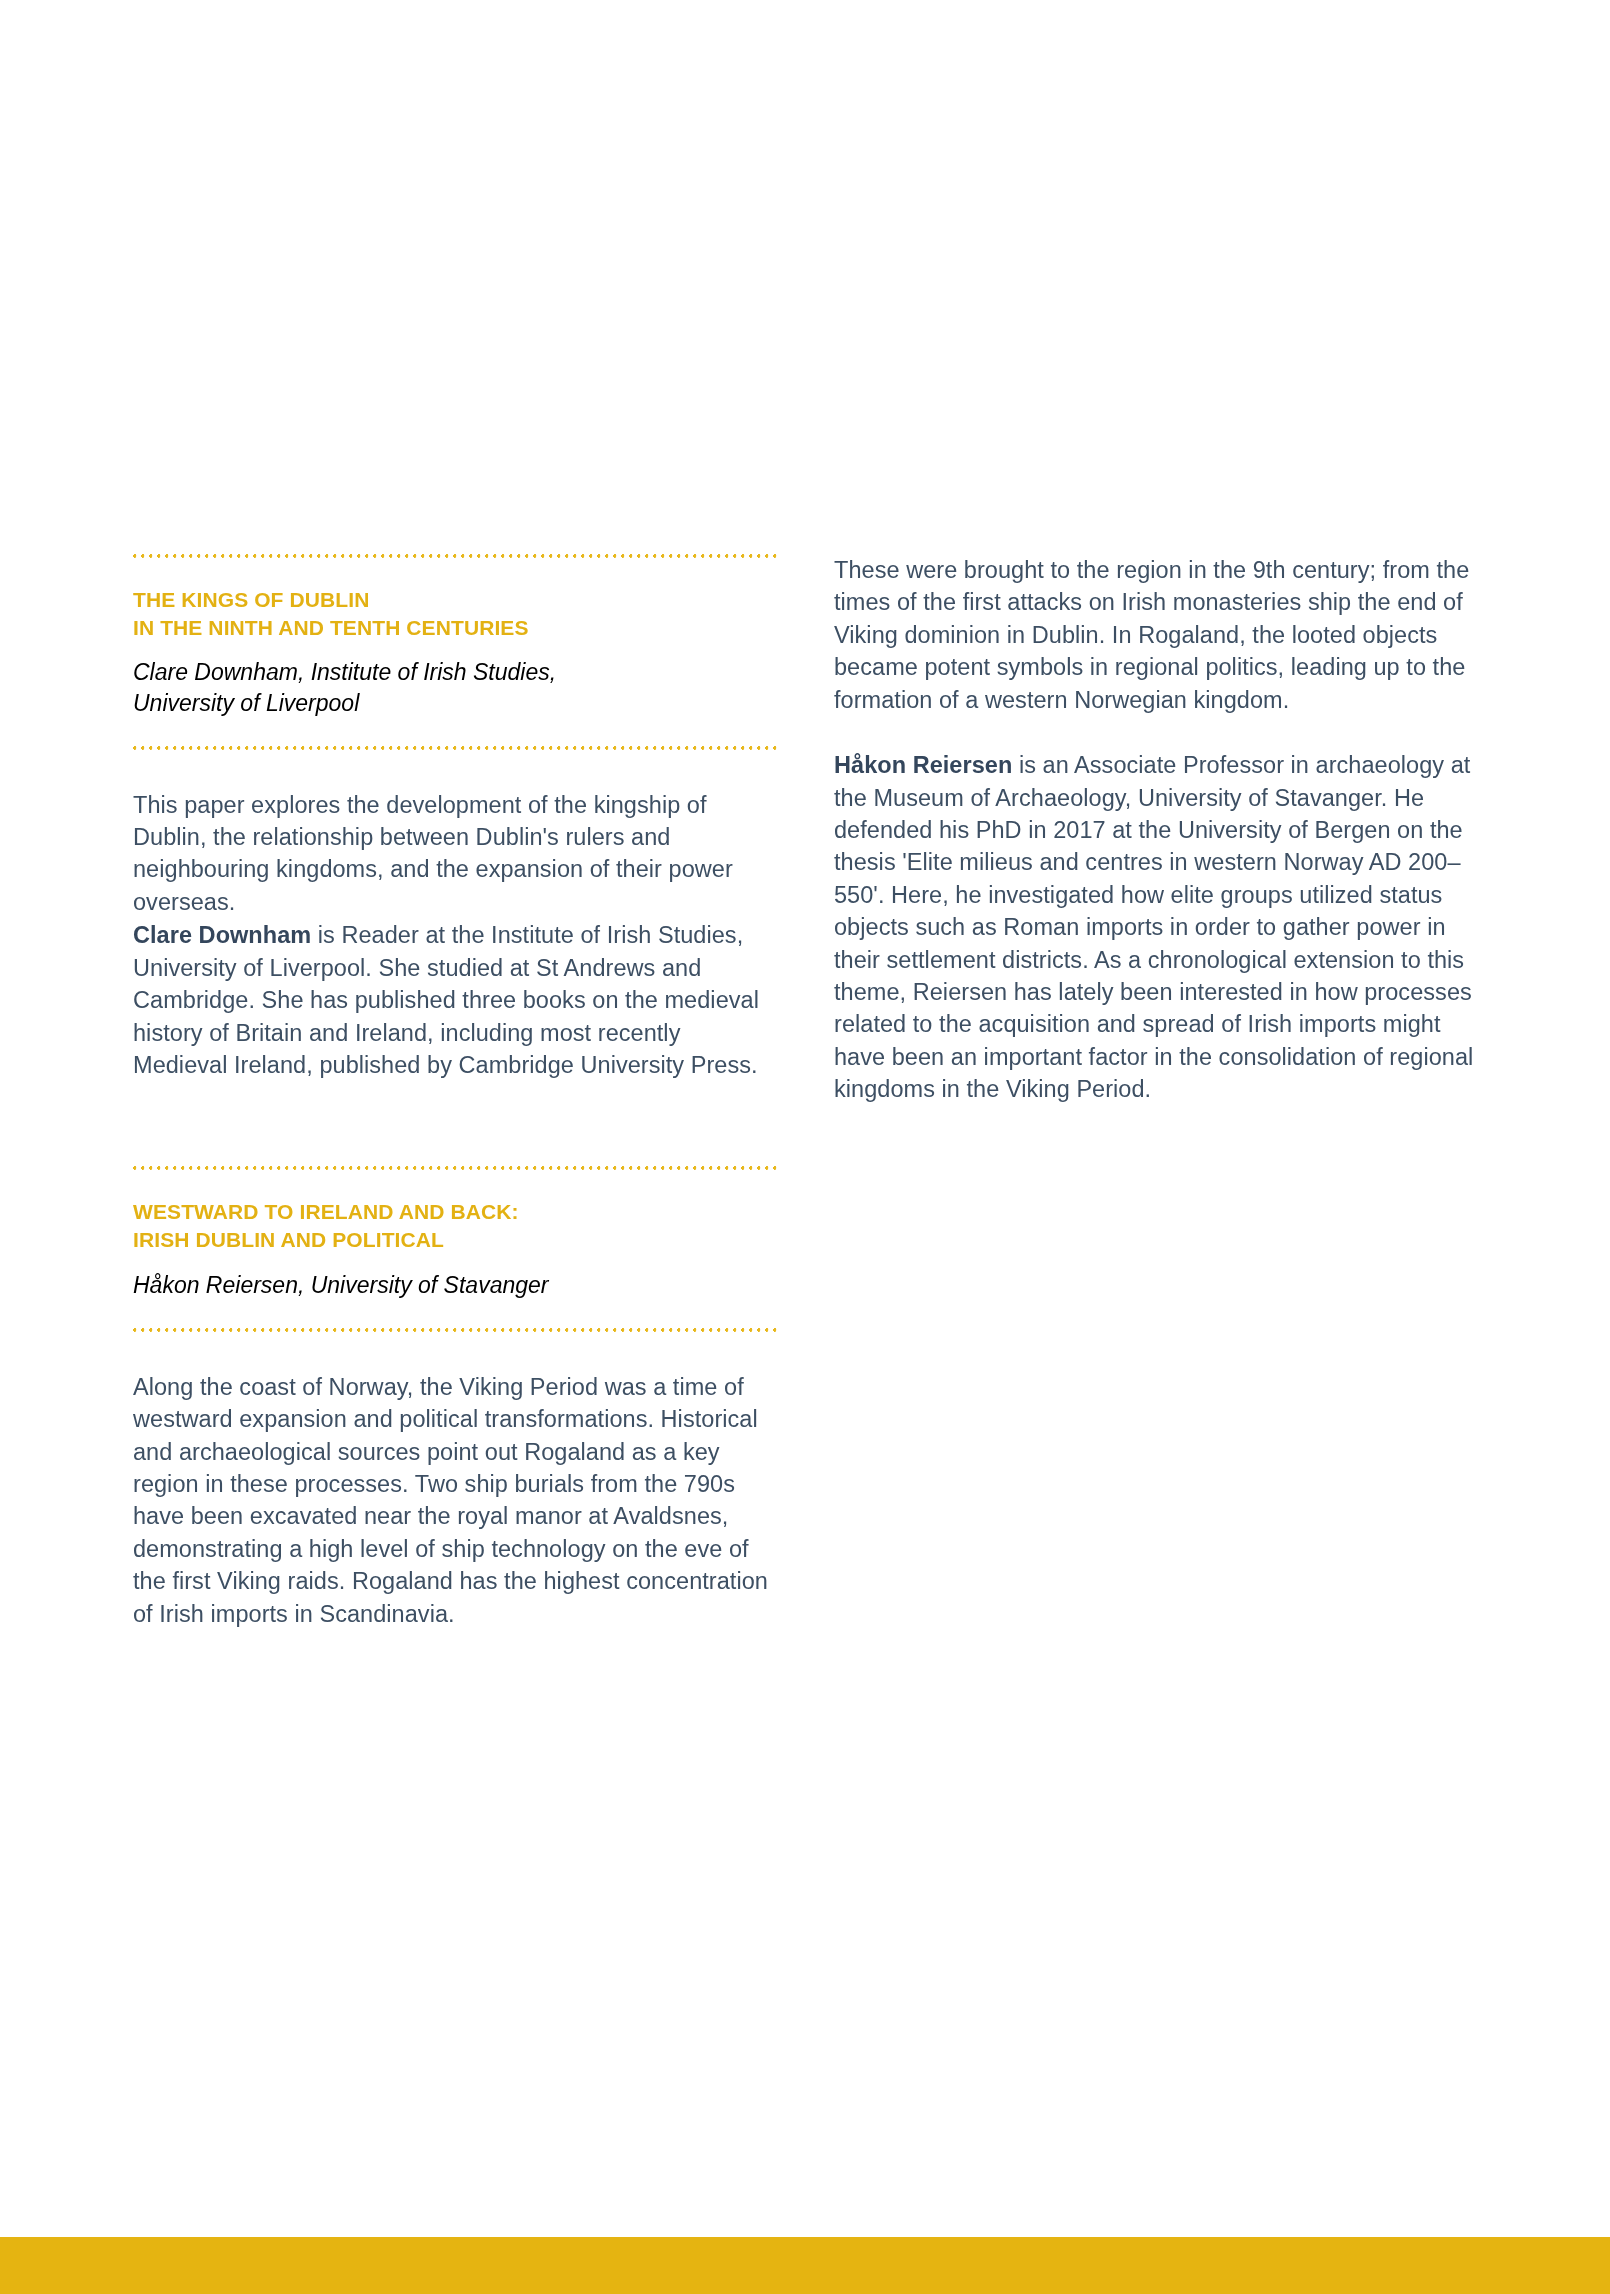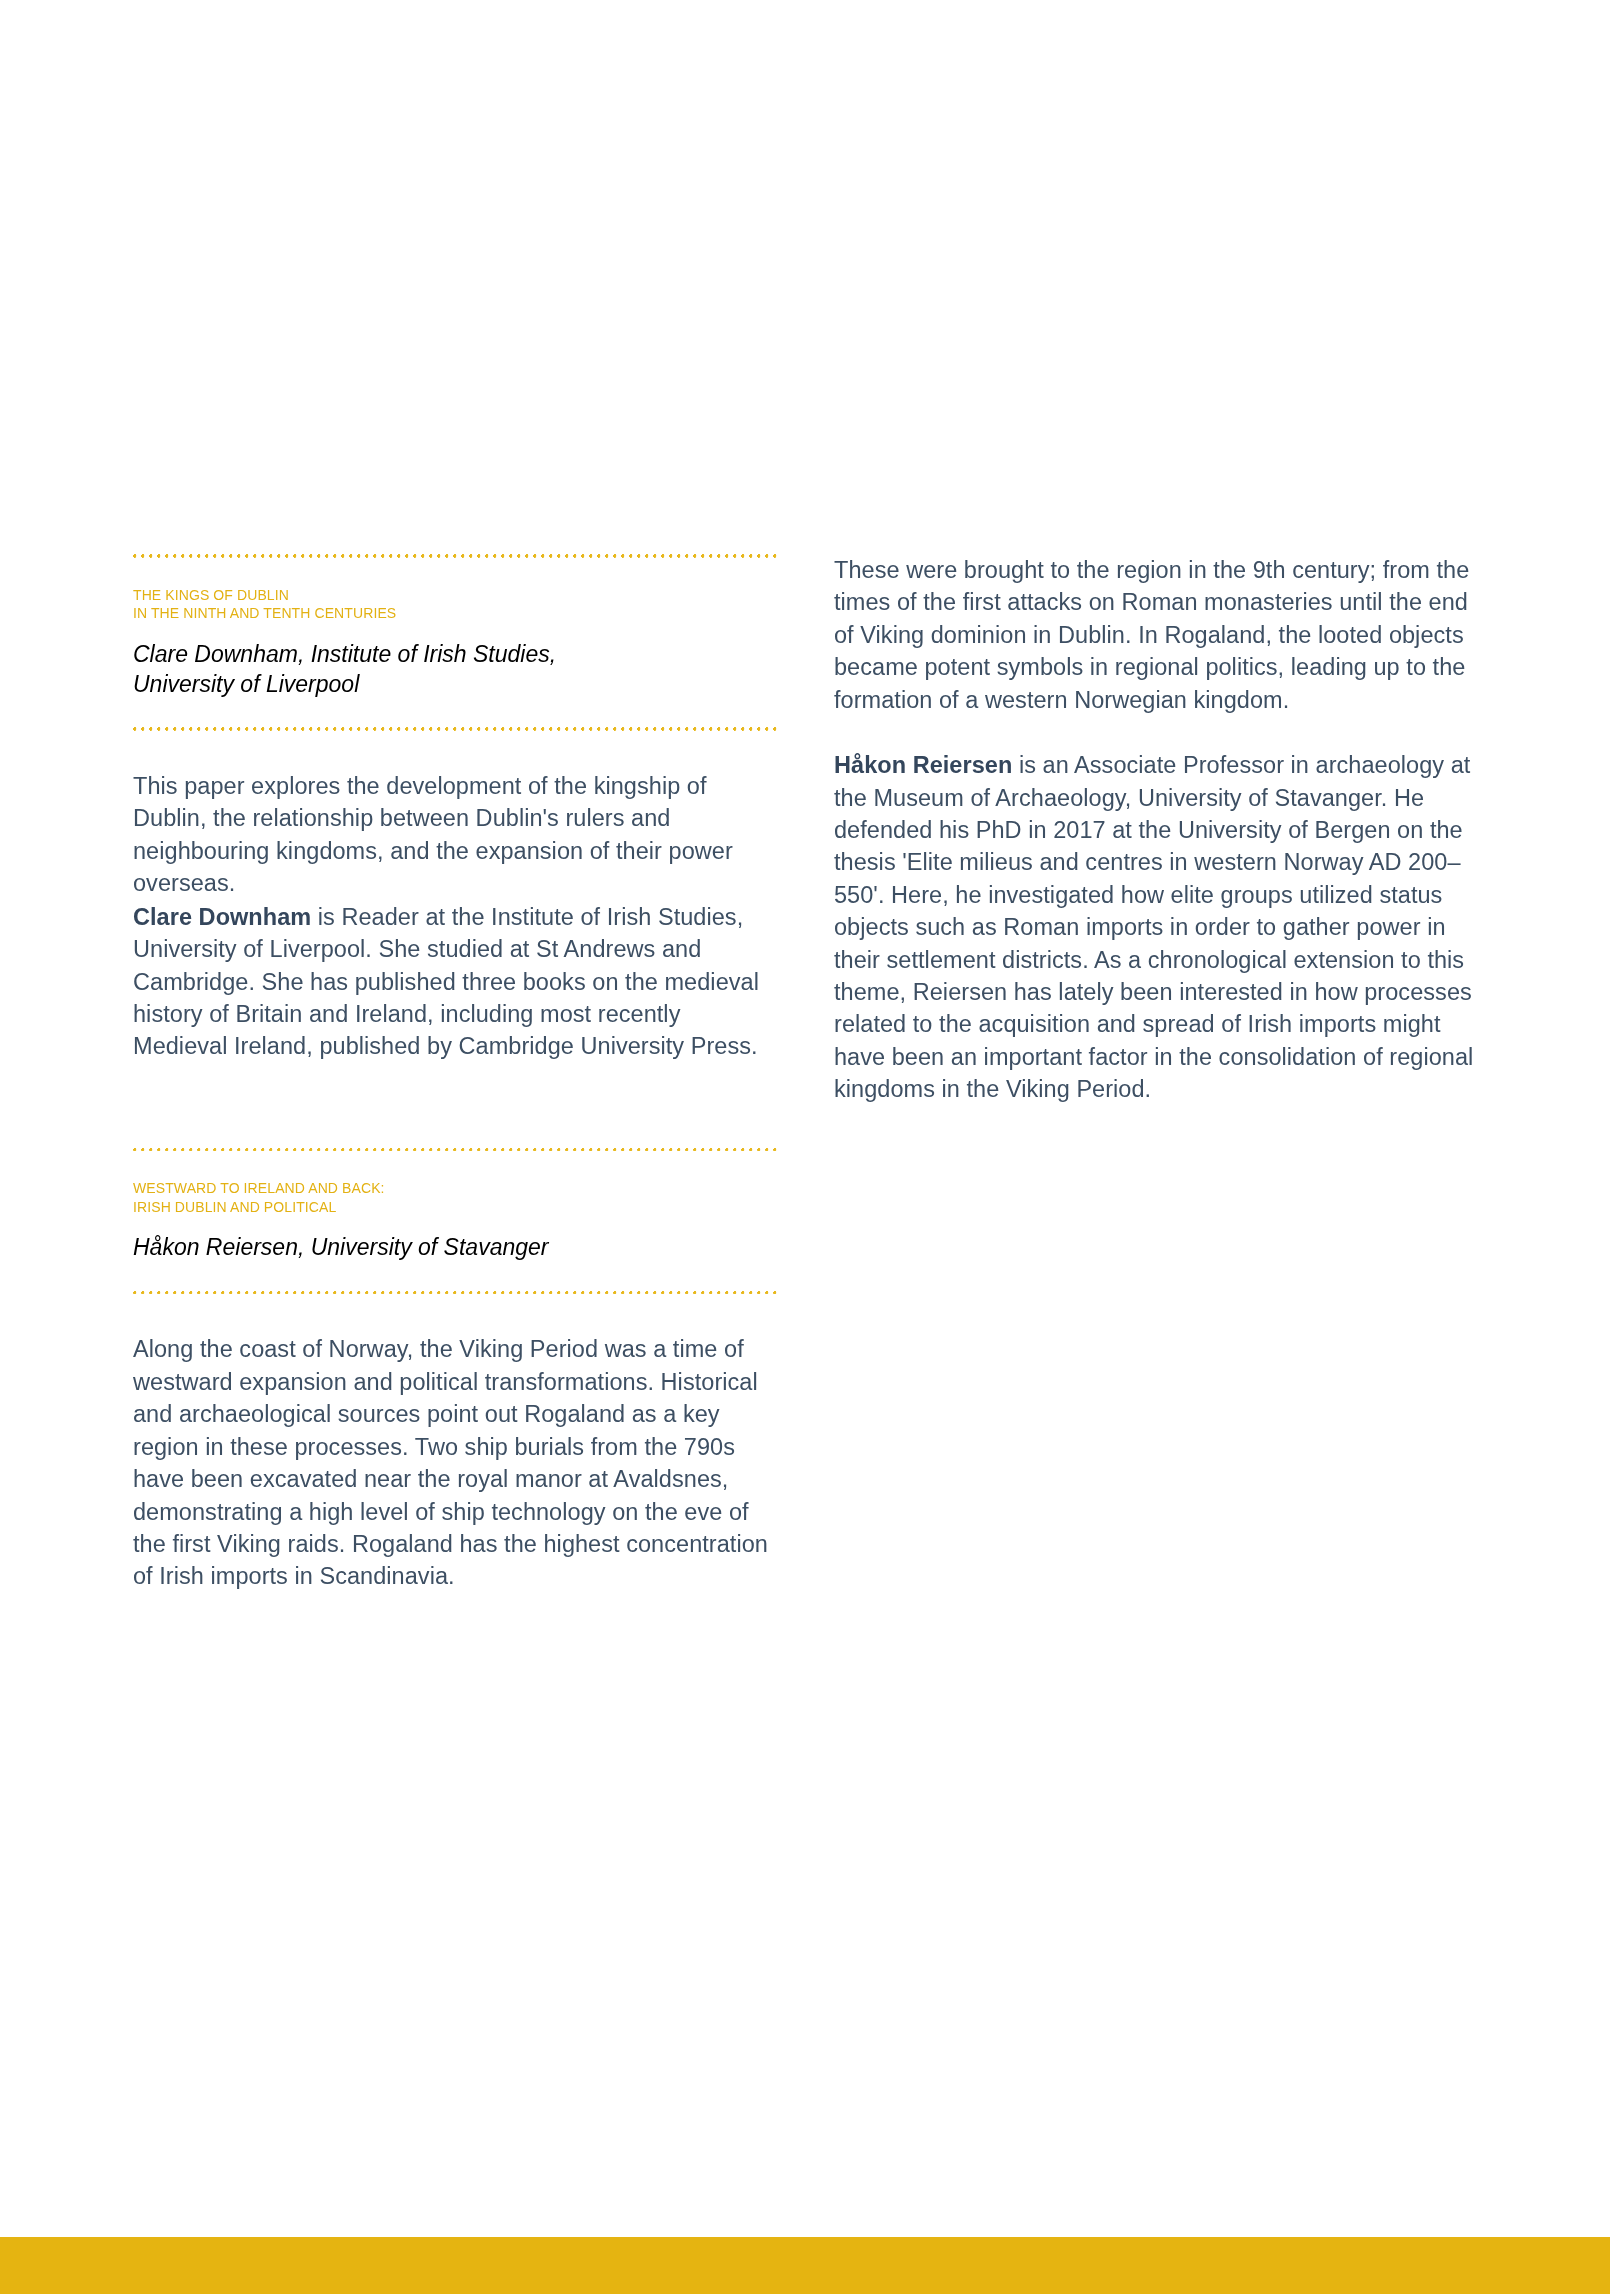--- a/index.html
+++ b/index.html
@@ -64,22 +64,22 @@
     background-repeat: repeat-x;
   }
 
   .head-group {
     padding-top: 28px;
     padding-bottom: 28px;
   }
 
   .abstract-heading {
     color: #E3B113;
-    font-size: 14px;
-    font-weight: normal;
+    font-size: 21px;
+    font-weight: bold;
     line-height: 1.33;
     letter-spacing: 0.1px;
     margin: 0;
   }
   .abstract-heading .hline { display: block; }
 
   .abstract-author {
     color: #000000;
     font-size: 23px;
     font-style: italic;
@@ -170,21 +170,21 @@
 
         <div class="body-text">
           <p class="para">Along the coast of Norway, the Viking Period was a time of westward expansion and political transformations. Historical and archaeological sources point out Rogaland as a key region in these processes. Two ship burials from the 790s have been excavated near the royal manor at Avaldsnes, demonstrating a high level of ship technology on the eve of the first Viking raids. Rogaland has the highest concentration of Irish imports in Scandinavia.</p>
         </div>
       </div>
 
     </div>
 
     <div class="col col-right">
       <div class="body-text">
-        <p class="para">These were brought to the region in the 9th century; from the times of the first attacks on Roman monasteries until the end of Viking dominion in Dublin. In Rogaland, the looted objects became potent symbols in regional politics, leading up to the formation of a western Norwegian kingdom.</p>
+        <p class="para">These were brought to the region in the 9th century; from the times of the first attacks on Irish monasteries ship the end of Viking dominion in Dublin. In Rogaland, the looted objects became potent symbols in regional politics, leading up to the formation of a western Norwegian kingdom.</p>
         <p class="para"><b>Håkon Reiersen</b><span> is an Associate Professor in archaeology at the Museum of Archaeology, University of Stavanger. He defended his PhD in 2017 at the University of Bergen on the thesis 'Elite milieus and centres in western Norway AD 200–550'. Here, he investigated how elite groups utilized status objects such as Roman imports in order to gather power in their settlement districts. As a chronological extension to this theme, Reiersen has lately been interested in how processes related to the acquisition and spread of Irish imports might have been an important factor in the consolidation of regional kingdoms in the Viking Period.</span></p>
       </div>
     </div>
 
   </div>
 
   <div class="footer-bar"></div>
 
 </div>
 

